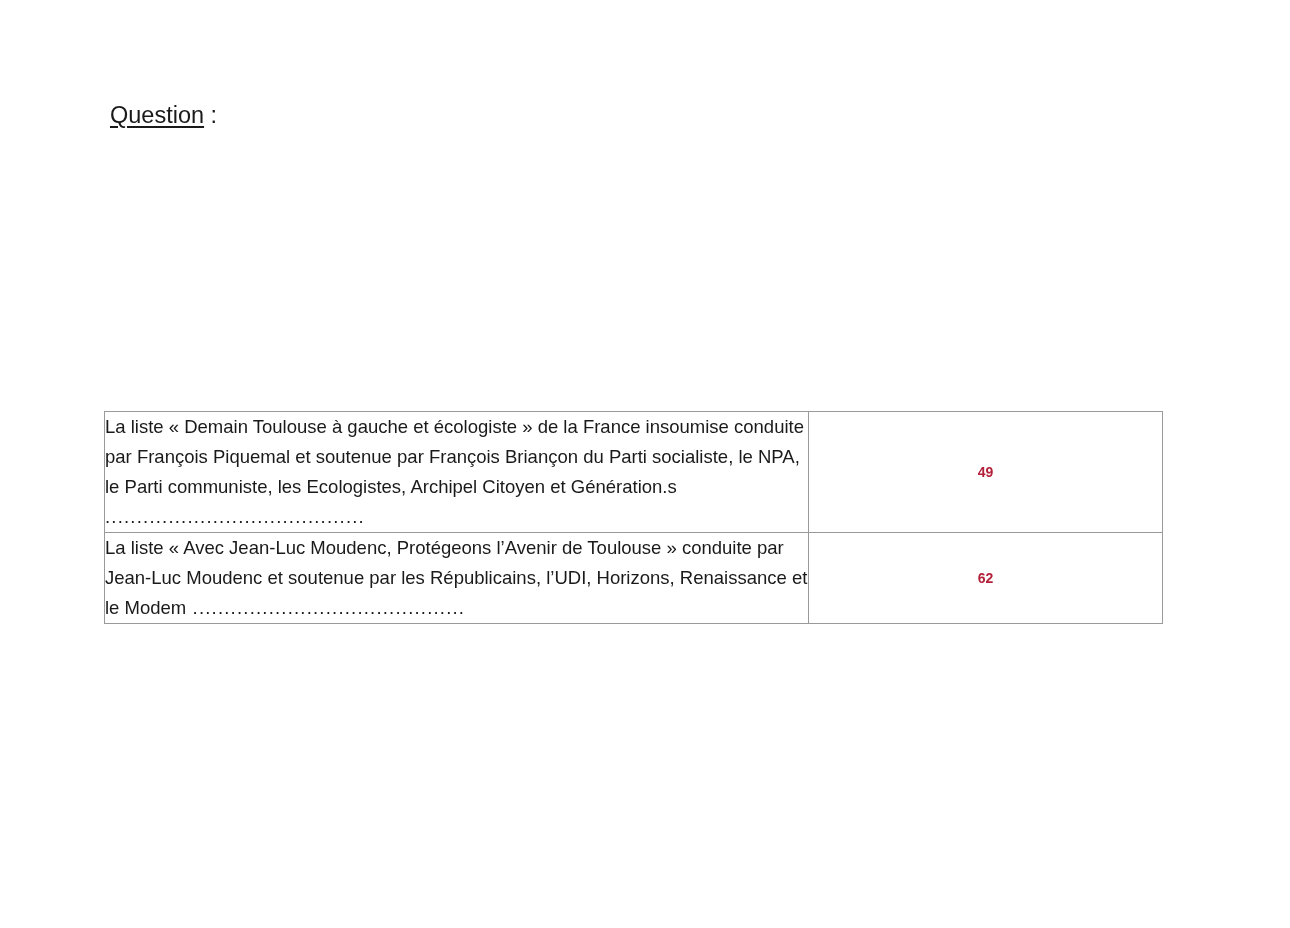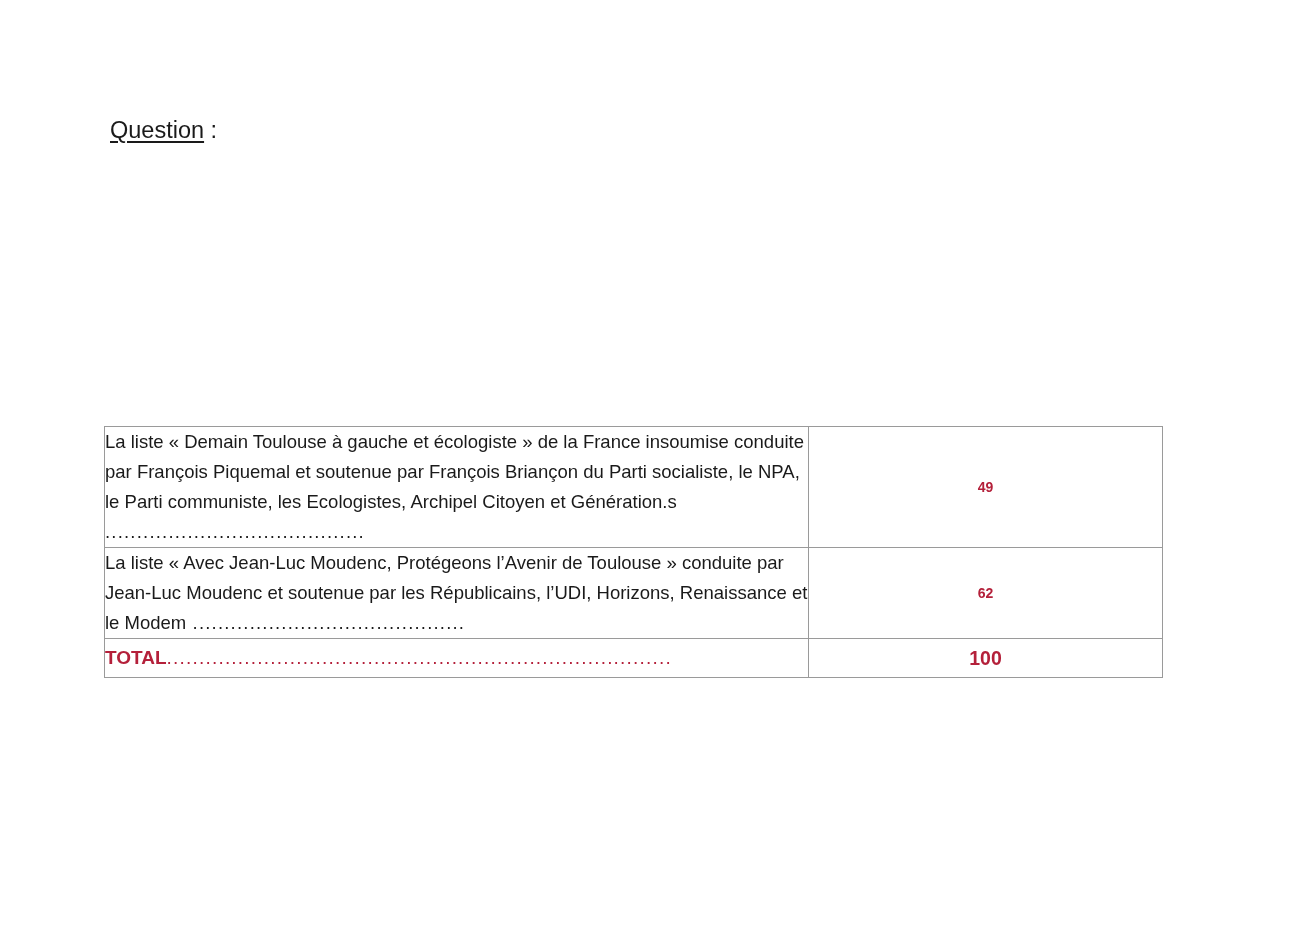--- a/index.html
+++ b/index.html
@@ -12,21 +12,20 @@
     background: #ffffff;
     font-family: "Liberation Sans", sans-serif;
     color: #1a1a1a;
     overflow: hidden;
   }
   .page {
     position: relative;
     width: 1290px;
     height: 680px;
     box-sizing: border-box;
-    margin-top: 15px;
   }
 
   
   .question-block {
     position: absolute;
     left: 110px;
     top: 96px;
     width: 1050px;
     display: flex;
     align-items: flex-start;
@@ -158,21 +157,17 @@
         <tr>
           <td class="row-label"><span>La liste « Demain Toulouse à gauche et écologiste » de la France insoumise conduite par François Piquemal et soutenue par François Briançon du Parti socialiste, le NPA, le Parti communiste, les Ecologistes, Archipel Citoyen et Génération.s</span><span class="dots"> .........................................</span></td>
           <td class="row-value">49</td>
         </tr>
 
         <tr>
           <td class="row-label"><span>La liste « Avec Jean-Luc Moudenc, Protégeons l’Avenir de Toulouse » conduite par Jean-Luc Moudenc et soutenue par les Républicains, l’UDI, Horizons, Renaissance et le Modem</span><span class="dots"> ...........................................</span></td>
           <td class="row-value">62</td>
         </tr>
 
-        <tr class="total-row">
-          <td class="row-label"><span>TOTAL</span><span class="dots">..............................................................................</span></td>
-          <td class="row-value">100</td>
-        </tr>
       </tbody>
     </table>
   </div>
 
 </div>
 
 </body></html>

